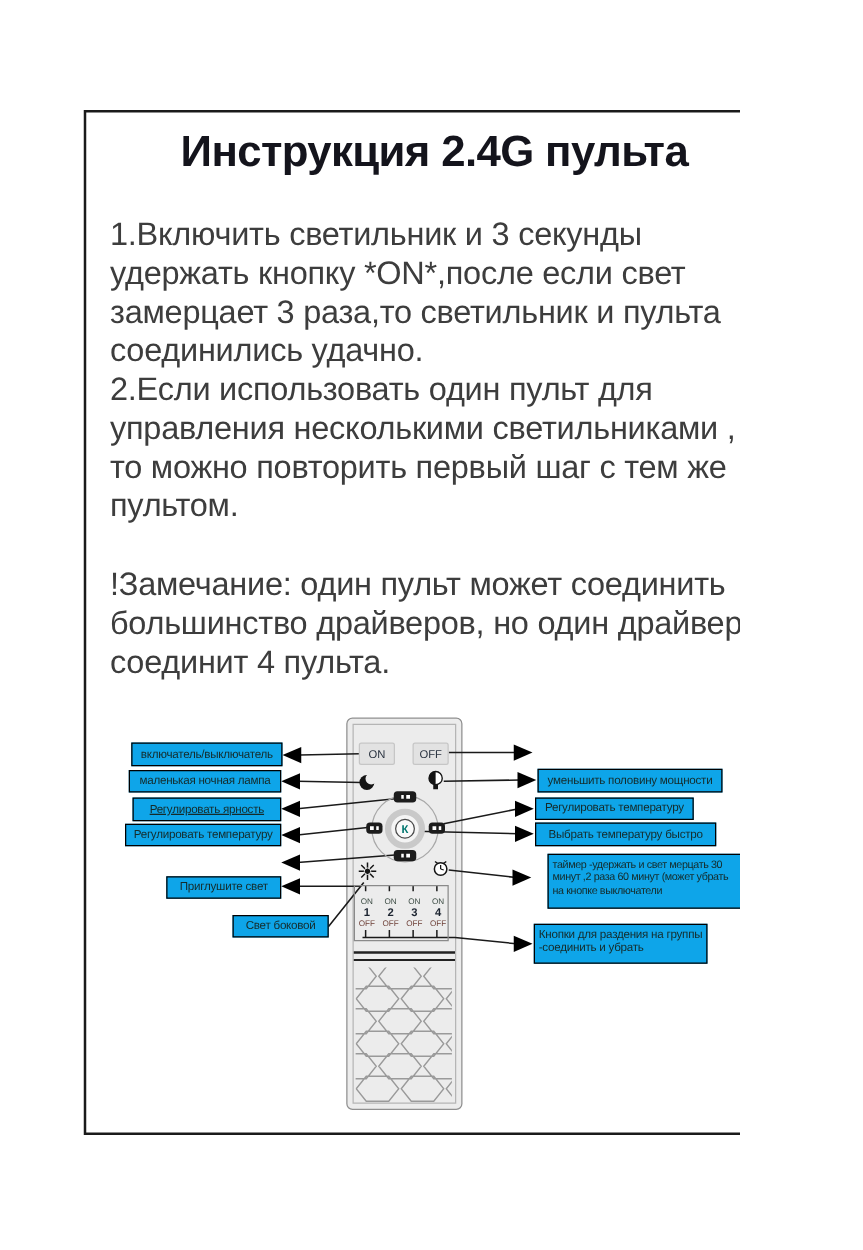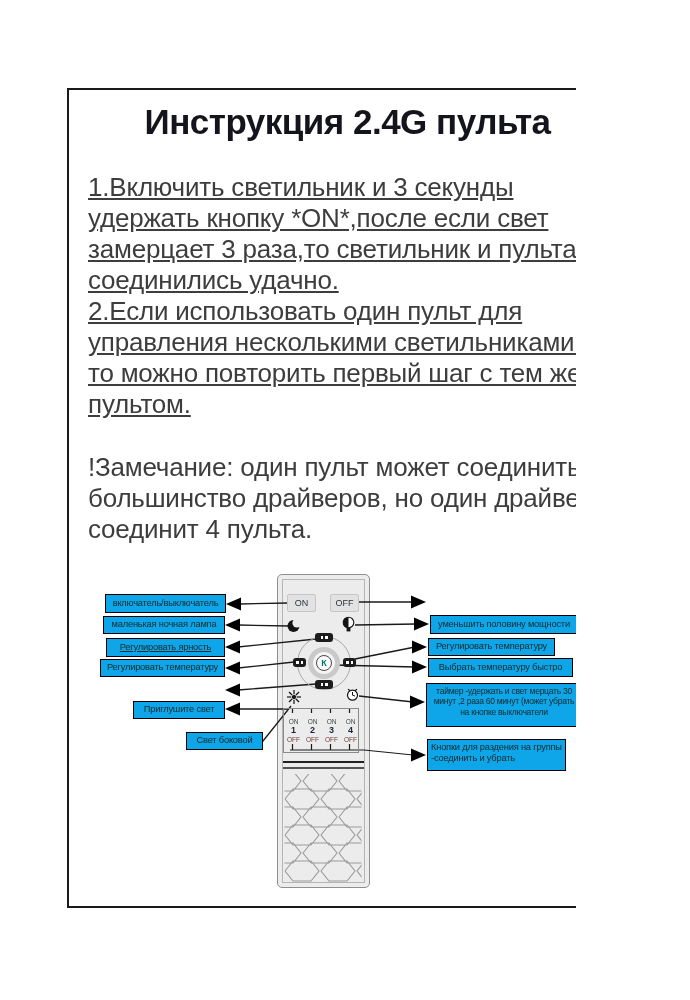--- a/index.html
+++ b/index.html
@@ -1,24 +1,24 @@
 <!DOCTYPE html>
 <html><head>
 <meta charset="utf-8">
 <style>
   html,body{margin:0;padding:0;background:#fff;}
   .page{position:relative;width:576px;height:1000px;background:#ffffff;overflow:hidden;
-        font-family:"Liberation Sans","DejaVu Sans",sans-serif;}
+        font-family:"Liberation Sans","DejaVu Sans",sans-serif;padding-left:16px;}
   .sheet-border{position:absolute;left:67px;top:88px;width:559px;height:820px;
         border:2px solid #1a1a1a;box-sizing:border-box;}
   .doc-title{position:absolute;left:67px;top:102px;width:561px;text-align:center;
         font-size:35px;font-weight:bold;letter-spacing:-0.5px;color:#14141c;}
   .body-text{position:absolute;left:88px;width:525px;font-size:26px;line-height:31px;
         color:#3d3d3d;white-space:pre-line;letter-spacing:-0.2px;}
-  .instructions{top:172px;text-decoration:underline;}
+  .instructions{top:172px;}
   .note{top:452px;}
 
   
   .remote{position:absolute;left:277px;top:574px;width:93px;height:314px;
         background:#ececec;border:1.5px solid #8f8f8f;border-radius:5px;box-sizing:border-box;}
   .remote-inner{position:absolute;left:282px;top:579px;width:83px;height:304px;
         border:1px solid #b5b5b5;box-sizing:border-box;}
   .rbtn{position:absolute;width:29px;height:18px;background:#e2e2e2;border:1px solid #c6c6c6;
         border-radius:2px;box-sizing:border-box;display:flex;align-items:center;justify-content:center;
         font-size:9px;color:#2a3340;letter-spacing:0;}
@@ -222,16 +222,16 @@
   <div class="co" style="left:105px;top:594px;width:121px;height:19px;">включатель/выключатель</div>
   <div class="co" style="left:103px;top:616px;width:122px;height:18px;">маленькая ночная лампа</div>
   <div class="co" style="left:106px;top:638px;width:119px;height:19px;text-decoration:underline;">Регулировать ярность</div>
   <div class="co" style="left:100px;top:659px;width:125px;height:18px;">Регулировать температуру</div>
   <div class="co" style="left:133px;top:681px;width:92px;height:18px;margin-top:20px;">Приглушите свет</div>
   <div class="co" style="left:148px;top:732px;width:77px;height:18px;margin-left:38px;">Свет боковой</div>
 
   <div class="co" style="left:430px;top:615px;width:148px;height:19px;">уменьшить половину мощности</div>
   <div class="co" style="left:428px;top:638px;width:127px;height:18px;">Регулировать температуру</div>
   <div class="co" style="left:428px;top:658px;width:145px;height:19px;">Выбрать температуру быстро</div>
-  <div class="co multi sm" style="left:426px;top:683px;width:156px;height:44px;text-align:center;">таймер -удержать и свет мерцать 30 минут ,2 раза 60 минут (может убрать на кнопке выключатели</div>
+  <div class="co multi sm" style="left:438px;top:683px;width:156px;height:44px;">таймер -удержать и свет мерцать 30 минут ,2 раза 60 минут (может убрать на кнопке выключатели</div>
   <div class="co multi" style="left:427px;top:739px;width:139px;height:32px;">Кнопки для раздения на группы -соединить и убрать</div>
 
 </div>
 
 </body></html>

